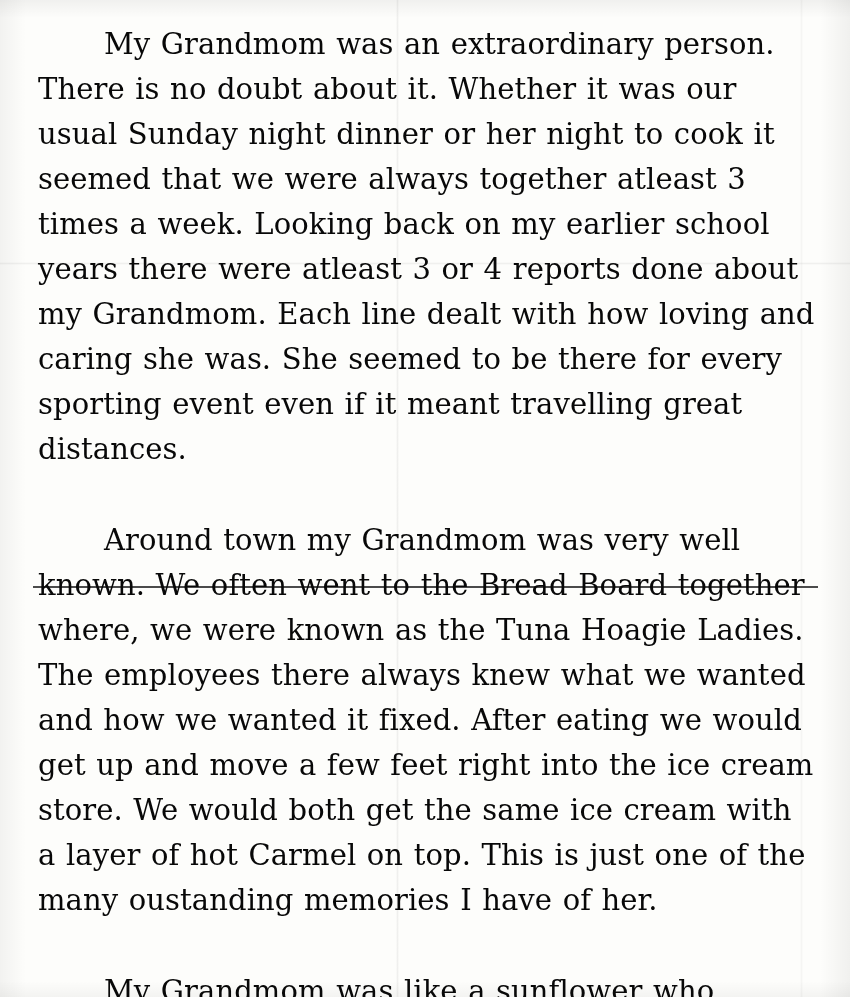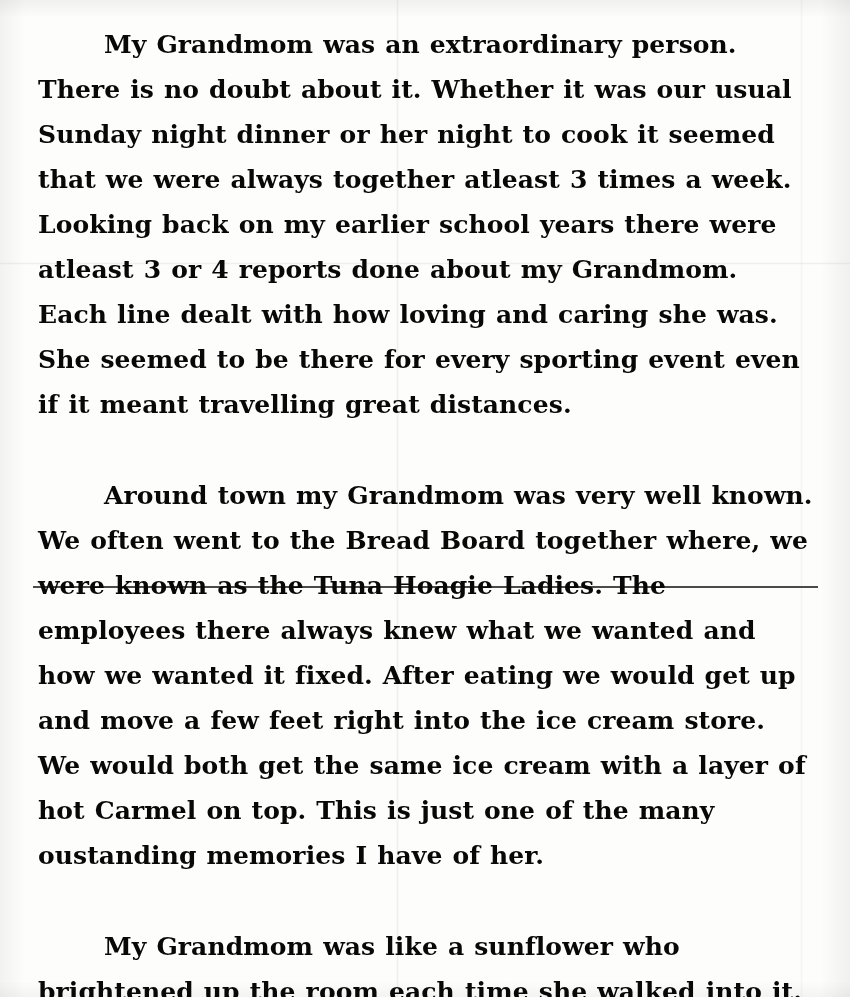--- a/index.html
+++ b/index.html
@@ -52,22 +52,22 @@
   }
   .text-body {
     position: absolute;
     left: 38px;
     top: 22px;
     width: 778px;
   }
   p.para {
     margin: 0 0 46px 0;
     font-family: "DejaVu Serif", "Liberation Serif", serif;
-    font-weight: bold;
-    font-size: 25px;
+    font-weight: normal;
+    font-size: 29px;
     line-height: 45px;
     color: #080808;
     text-align: left;
     text-indent: 66px;
     letter-spacing: 0.1px;
     word-spacing: 1.2px;
   }
   p.para:last-child {
     margin-bottom: 0;
   }

